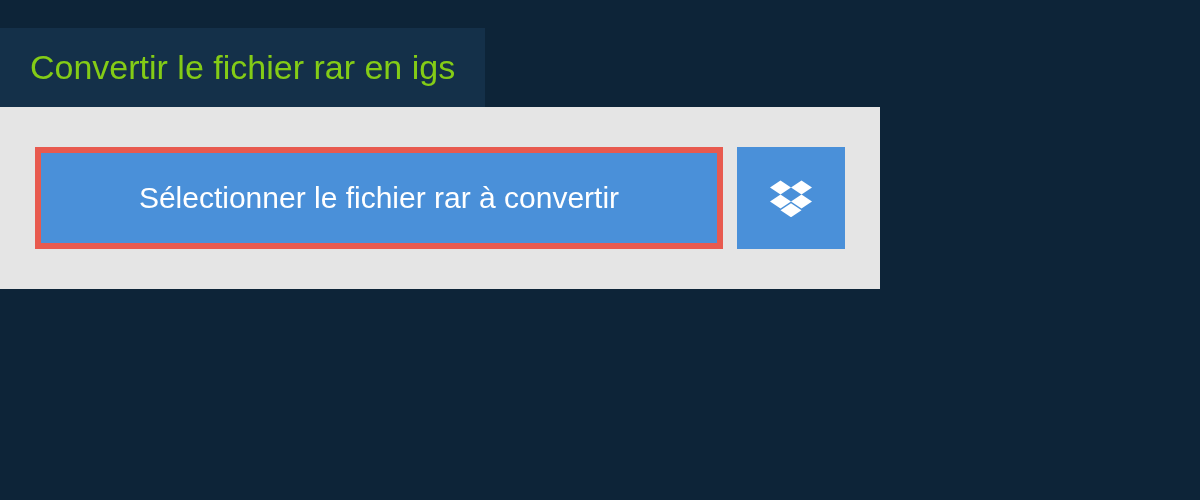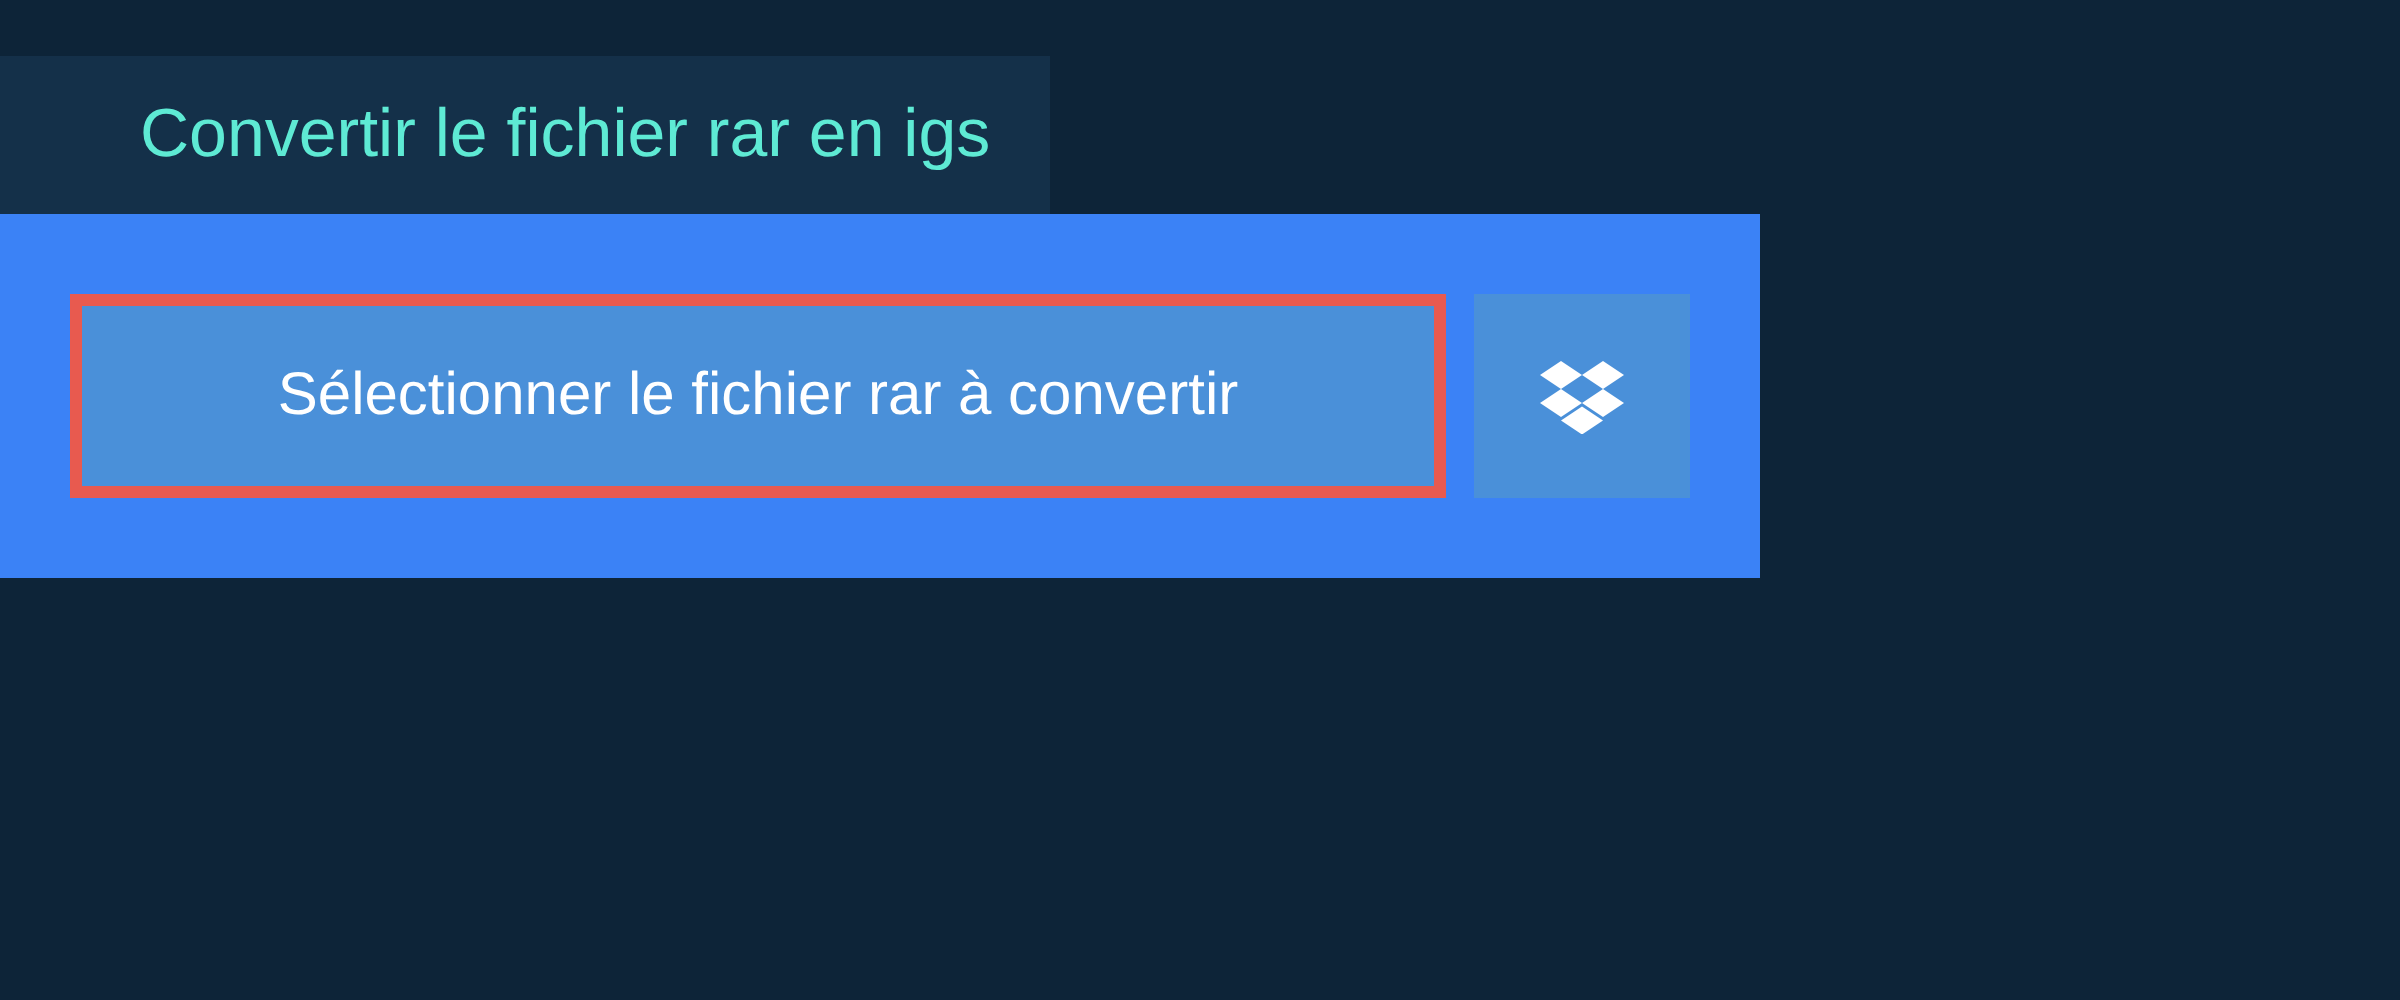--- a/index.html
+++ b/index.html
@@ -15,27 +15,26 @@
       overflow: hidden;
     }
     .header-tab {
       background-color: #143049;
       display: inline-block;
       padding: 20px 30px;
       margin-top: 28px;
       margin-left: 0;
     }
     .header-title {
-      color: #5eead4;
+      color: #84cc16;
       font-size: 34px;
       font-weight: 300;
-      margin-left: 40px;
     }
     .panel {
-      background-color: #3b82f6;
+      background-color: #e5e5e5;
       margin-top: 0;
       padding: 40px 35px;
       width: 880px;
     }
     .button-row {
       display: flex;
       gap: 14px;
     }
     .select-button {
       background-color: #4a90d9;

